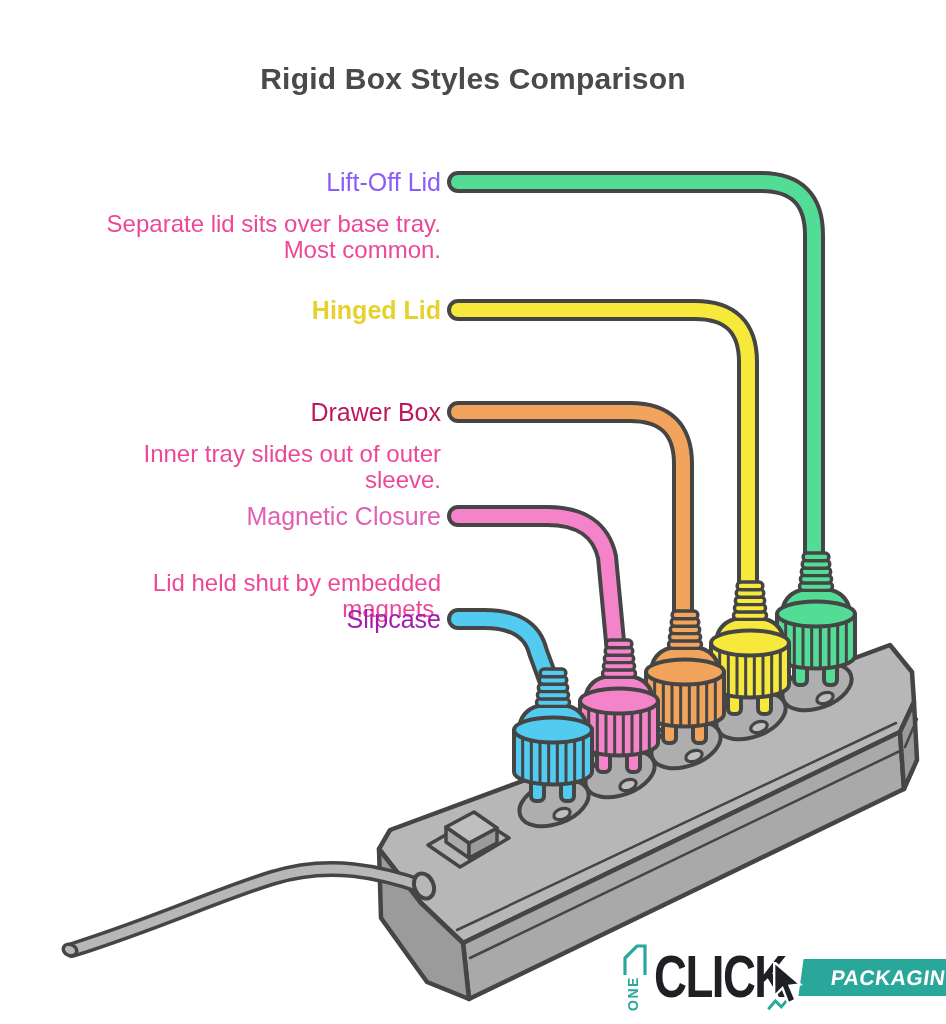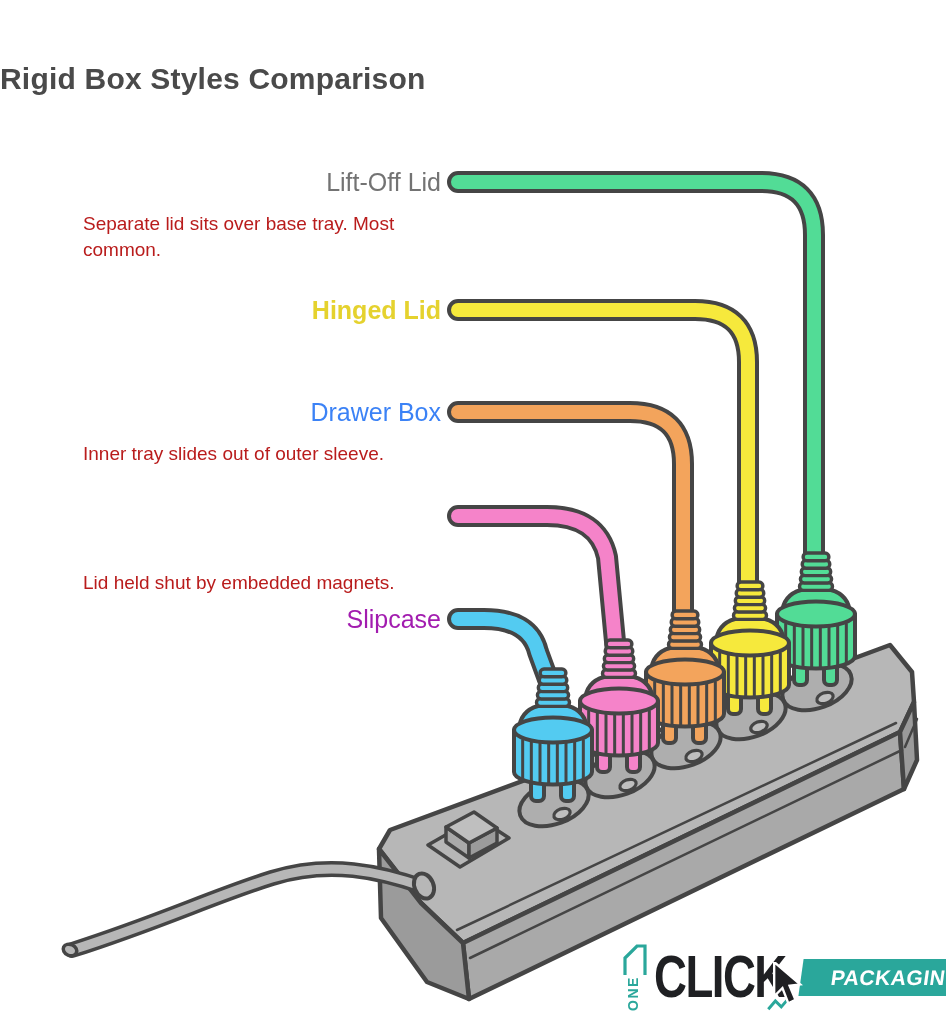--- a/index.html
+++ b/index.html
@@ -1,24 +1,24 @@
 <!DOCTYPE html>
 <html><head>
 <meta charset="utf-8">
 <style>
   html,body{margin:0;padding:0;background:#ffffff;}
   #stage{position:relative;width:946px;height:1024px;background:#ffffff;overflow:hidden;
          font-family:"Liberation Sans",sans-serif;}
   #art{position:absolute;left:0;top:0;}
-  .title{position:absolute;top:62px;left:0;width:100%;text-align:left;
+  .title{position:absolute;top:62px;left:0;width:100%;text-align:center;
          font-size:30px;font-weight:700;color:#4a4a4a;letter-spacing:.2px;}
   .style-label{position:absolute;right:505px;text-align:right;font-size:25px;
          font-weight:500;line-height:32px;white-space:nowrap;}
-  .style-desc{position:absolute;right:505px;width:358px;
-         font-size:19px;line-height:26px;color:#b91c1c;}
+  .style-desc{position:absolute;right:505px;width:358px;text-align:right;
+         font-size:24px;line-height:26px;color:#ec4899;}
   .lbl-r0{top:166px}.desc-r0{top:211px}
   .lbl-r1{top:294px}.desc-r1{top:339px}
   .lbl-r2{top:396px}.desc-r2{top:441px}
   .lbl-r3{top:500px}.desc-r3{top:570px}
   .lbl-r4{top:603px}.desc-r4{top:648px}
 
   
   .logo{position:absolute;left:616px;top:938px;width:322px;height:78px;display:flex;align-items:center;}
   .logo-one{position:relative;width:36px;height:70px;flex:0 0 auto;}
   .logo-click{position:relative;z-index:2;font-size:60px;font-weight:800;color:#1f2023;
@@ -191,28 +191,29 @@
         <path d="M557.3333333333334,740 L557.3333333333334,783.4225998749988" fill="none" stroke="#454545" stroke-width="3" stroke-linejoin="round" stroke-linecap="round"></path>
         <path d="M566,740 L566,782.7851130197757" fill="none" stroke="#454545" stroke-width="3" stroke-linejoin="round" stroke-linecap="round"></path>
         <path d="M574.6666666666666,740 L574.6666666666666,781.3934927410387" fill="none" stroke="#454545" stroke-width="3" stroke-linejoin="round" stroke-linecap="round"></path>
         <path d="M583.3333333333334,740 L583.3333333333334,778.8567420131839" fill="none" stroke="#454545" stroke-width="3" stroke-linejoin="round" stroke-linecap="round"></path>
         <ellipse cx="553" cy="730" rx="39" ry="12.5" fill="#53cbf1" stroke="#454545" stroke-width="4"></ellipse>
       </g>
     </svg>
 
   <div class="title">Rigid Box Styles Comparison</div>
 
-  <div class="style-label lbl-r0" style="color: #737373;">Lift-Off Lid</div>
+  <div class="style-label lbl-r0" style="color: #8b5cf6;">Lift-Off Lid</div>
   <div class="style-desc  desc-r0">Separate lid sits over base tray. Most common.</div>
 
   <div class="style-label lbl-r1" style="color: rgb(229, 210, 46); font-weight: bold;">Hinged Lid</div>
 
-  <div class="style-label lbl-r2" style="color: #3b82f6;">Drawer Box</div>
+  <div class="style-label lbl-r2" style="color: #be185d;">Drawer Box</div>
   <div class="style-desc  desc-r2">Inner tray slides out of outer sleeve.</div>
 
+  <div class="style-label lbl-r3" style="color: rgb(225, 96, 181);">Magnetic Closure</div>
   <div class="style-desc  desc-r3">Lid held shut by embedded magnets.</div>
 
   <div class="style-label lbl-r4" style="color: #a21caf;">Slipcase</div>
 
   <div class="logo">
     <svg class="logo-one" viewBox="0 0 36 70">
       <path d="M9,33 L9,16 L21,4 L29,4 L29,33" fill="none" stroke-width="3.2" class="teal-stroke" stroke="#2aa79b"></path>
       <text x="-69" y="22" transform="rotate(-90)" font-size="14" font-weight="700" letter-spacing="1.5" class="teal-fill" fill="#2aa79b">ONE</text>
     </svg>
     <div class="logo-click" style="color: rgb(31, 32, 35);">CLICK</div>

